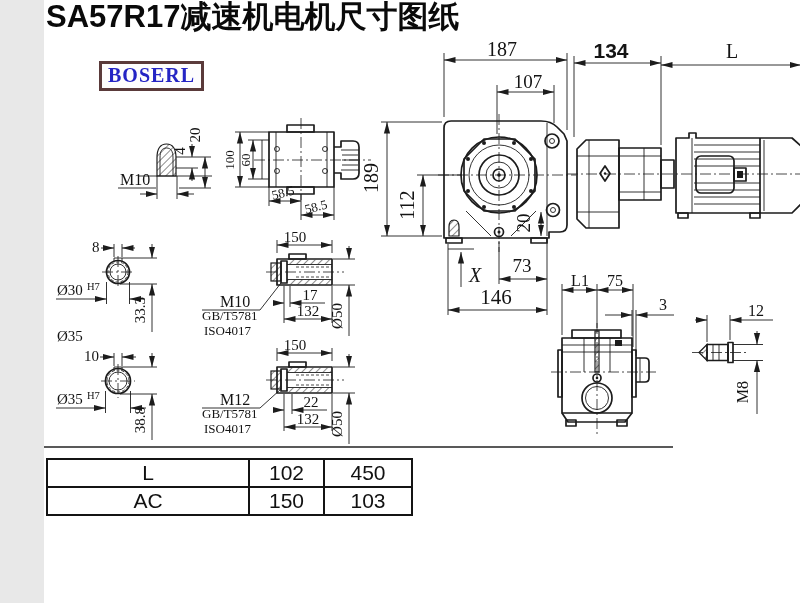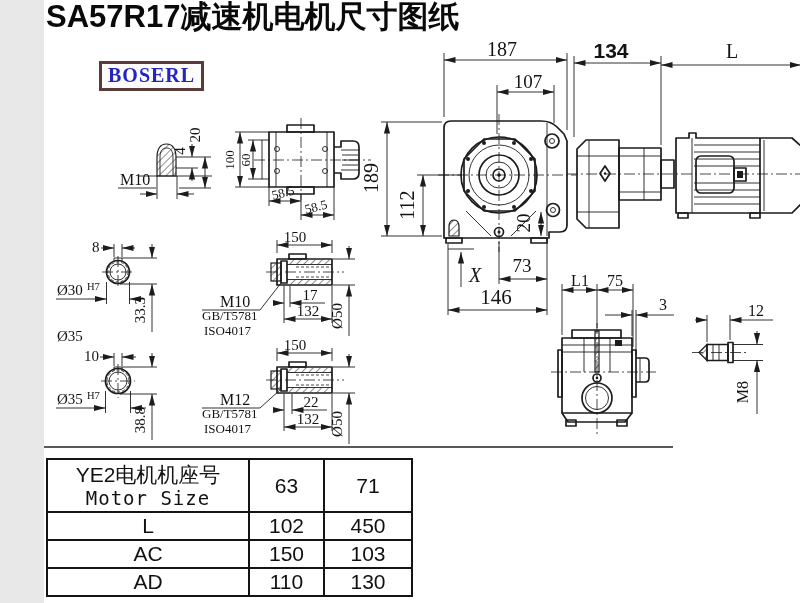--- a/index.html
+++ b/index.html
@@ -387,40 +387,27 @@
       <line class="d" x1="713" y1="360.5" x2="713" y2="414" marker-start="url(#arr)"></line>
       <text class="fs16 mid" transform="rotate(-90 704 392)" x="704" y="392">M8</text>
     </g>
 
     <line x1="0" y1="447" x2="629" y2="447" stroke="#222" stroke-width="1.4"></line>
   </svg>
 
   <div class="tablewrap">
     <table class="spec">
       <tbody>
-          <tr class="rh">
-        <td class="c1">
-          <div class="hdr-cn">YE2电机机座号</div>
-          <div class="hdr-en">Motor Size</div>
-        </td>
-        <td class="c2">63</td>
-        <td class="c3">71</td>
-      </tr>
       <tr class="r">
         <td class="c1">L</td>
         <td class="c2">102</td>
         <td class="c3">450</td>
       </tr>
       <tr class="r">
         <td class="c1">AC</td>
         <td class="c2">150</td>
         <td class="c3">103</td>
       </tr>
-      <tr class="r">
-        <td class="c1">AD</td>
-        <td class="c2">110</td>
-        <td class="c3">130</td>
-      </tr>
     </tbody>
       </table>
   </div>
 
 </div>
 
 </body></html>

